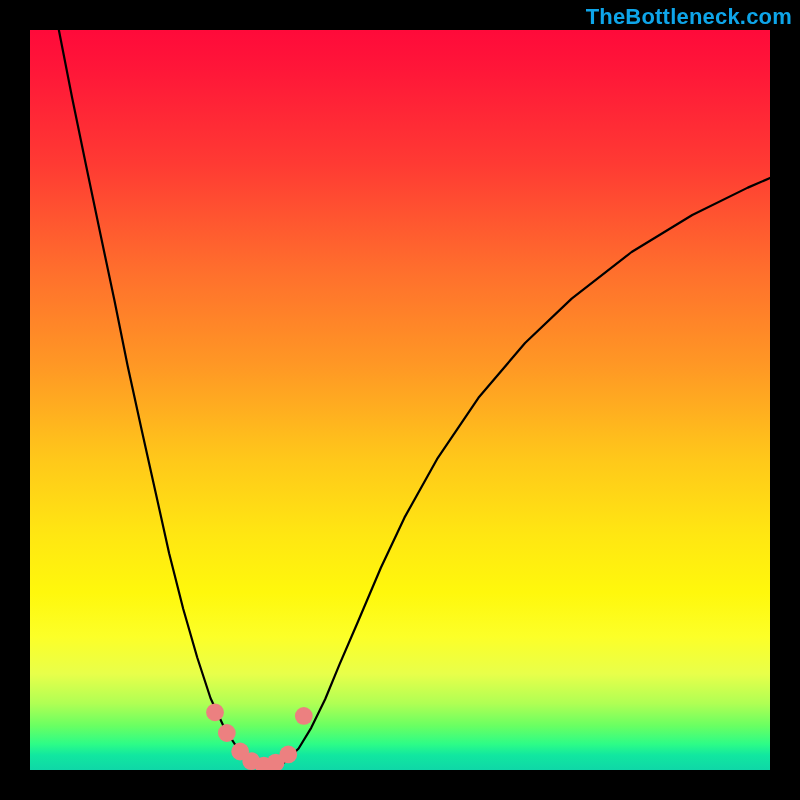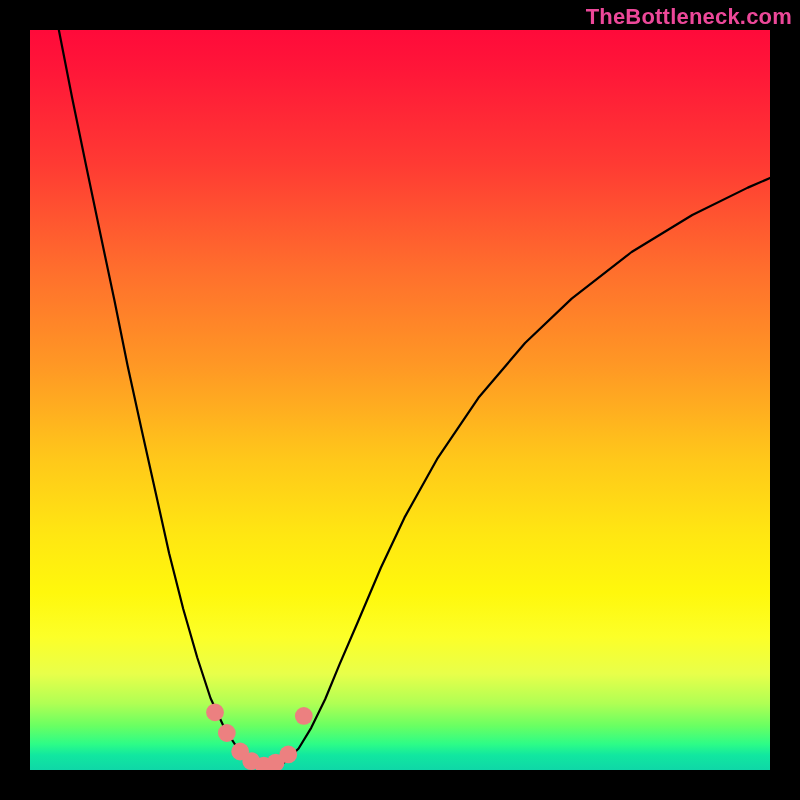--- a/index.html
+++ b/index.html
@@ -14,21 +14,21 @@
   .frame {
     position: relative;
     width: 800px;
     height: 800px;
     background: #000;
   }
   .attribution {
     position: absolute;
     top: 4px;
     right: 8px;
-    color: #ec4899;
+    color: #0ea5e9;
     font-size: 22px;
     font-weight: 600;
     letter-spacing: 0.2px;
     z-index: 20;
   }
   .plot-area {
     position: absolute;
     left: 30px;
     top: 30px;
     width: 740px;

